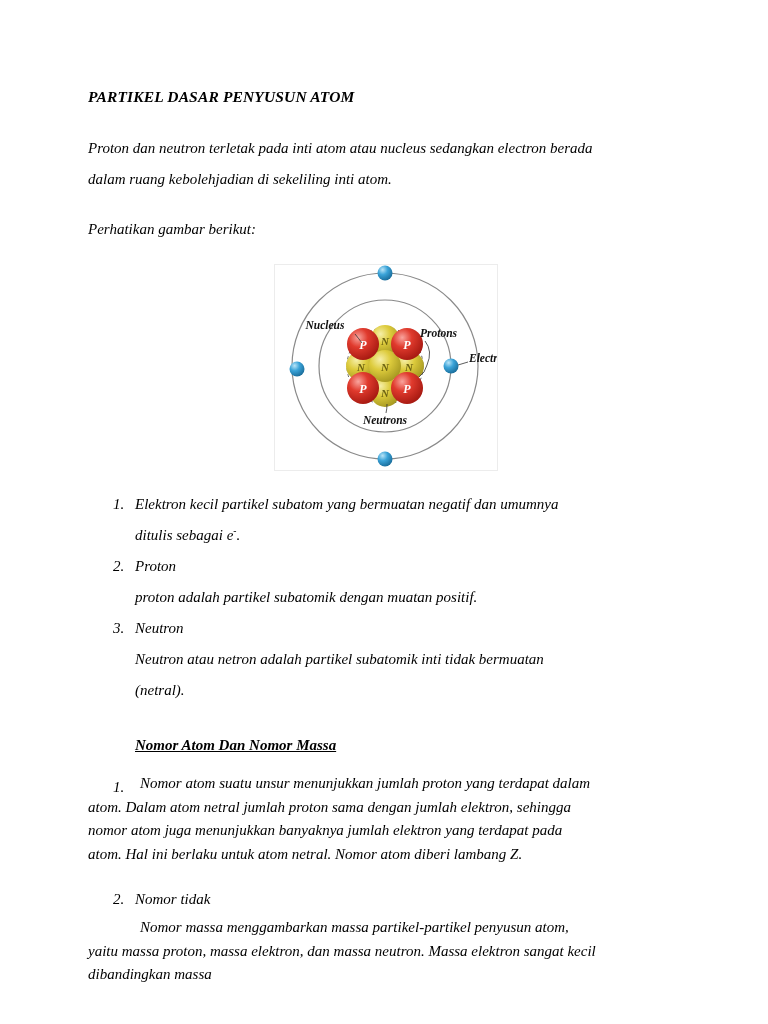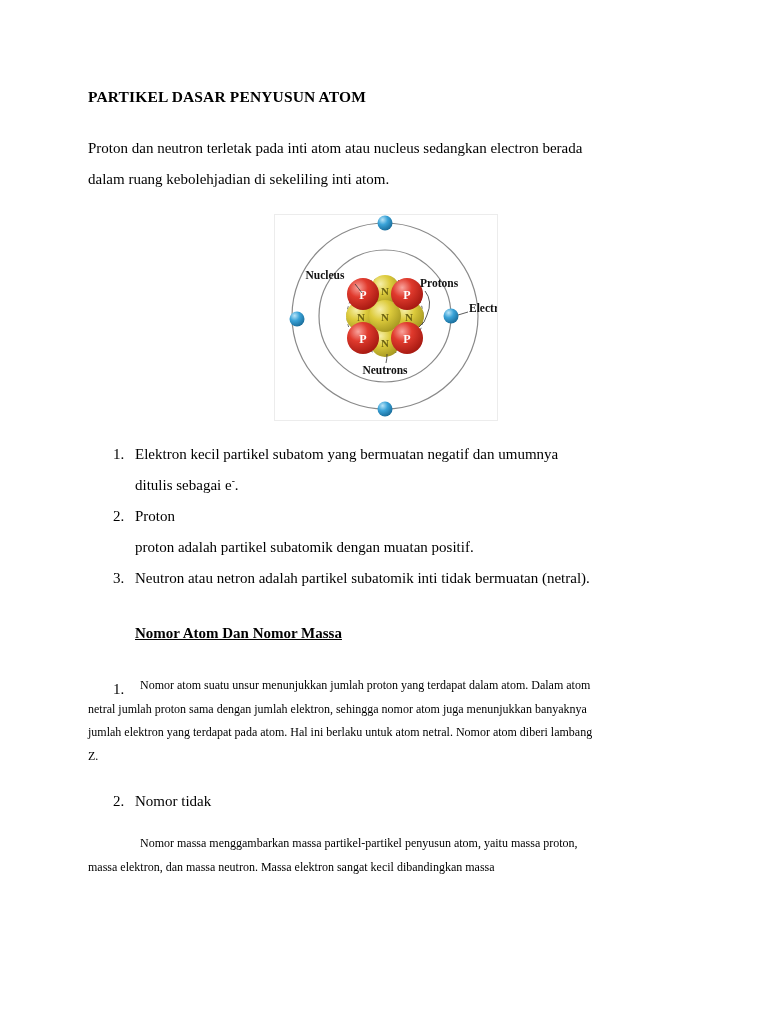--- a/index.html
+++ b/index.html
@@ -15,20 +15,21 @@
     color: #000000;
   }
 
   .page {
     position: relative;
     width: 685px;
     height: 1024px;
     background: #ffffff;
     box-sizing: border-box;
     padding: 88px 88px 0 88px;
+    font-style: italic;
   }
 
   .doc-title {
     font-size: 15.5px;
     font-weight: bold;
     letter-spacing: 0.15px;
     margin: 0 0 26px 0;
     line-height: 1.2;
   }
 
@@ -89,23 +90,23 @@
     display: block;
     padding-left: 47px;
     font-size: 15px;
     line-height: 31px;
   }
 
   
   .li-body-flush {
     display: block;
     padding-left: 0;
-    font-size: 12px;
+    font-size: 15px;
     line-height: 23.5px;
-    margin-top: 15px;
+    margin-top: 1px;
   }
   .li-body-flush .tab-indent { display: inline-block; width: 52px; }
 
   .section-head {
     font-size: 15px;
     font-weight: bold;
     text-decoration: underline;
     margin: 0 0 16px 0;
     padding-left: 47px;
     line-height: 1.3;
@@ -121,20 +122,21 @@
 </head>
 <body>
 
 <div class="page">
 
   <h1 class="doc-title">PARTIKEL DASAR PENYUSUN ATOM</h1>
 
 
   <p class="body-text">Proton dan neutron terletak pada inti atom atau nucleus sedangkan electron berada dalam ruang kebolehjadian di sekeliling inti atom.</p>
 
+  <p class="body-text">Perhatikan gambar berikut:</p>
 
   <div class="figure-wrap">
     <div class="atom-figure">
       <svg width="222" height="205" viewBox="0 0 222 205" xmlns="http://www.w3.org/2000/svg">
         <defs>
           <radialGradient id="gProton" cx="35%" cy="30%" r="72%">
             <stop offset="0%" stop-color="#f9a49d"></stop>
             <stop offset="42%" stop-color="#e03a2d"></stop>
             <stop offset="100%" stop-color="#a81a12"></stop>
           </radialGradient>
@@ -213,20 +215,21 @@
     </li>
 
     <li>
       <span class="li-marker">2.</span>
       <span class="li-title">Proton</span>
       <span class="li-body">proton adalah partikel subatomik dengan muatan positif.</span>
     </li>
 
     <li>
       <span class="li-marker">3.</span>
+      <span class="li-title">Neutron</span>
       <span class="li-body">Neutron atau netron adalah partikel subatomik inti tidak bermuatan (netral).</span>
     </li>
 
   </ol>
 
   <div class="section-head-wrap">
     <span class="section-head">Nomor Atom Dan Nomor Massa</span>
   </div>
 
   <ol class="num-list">

